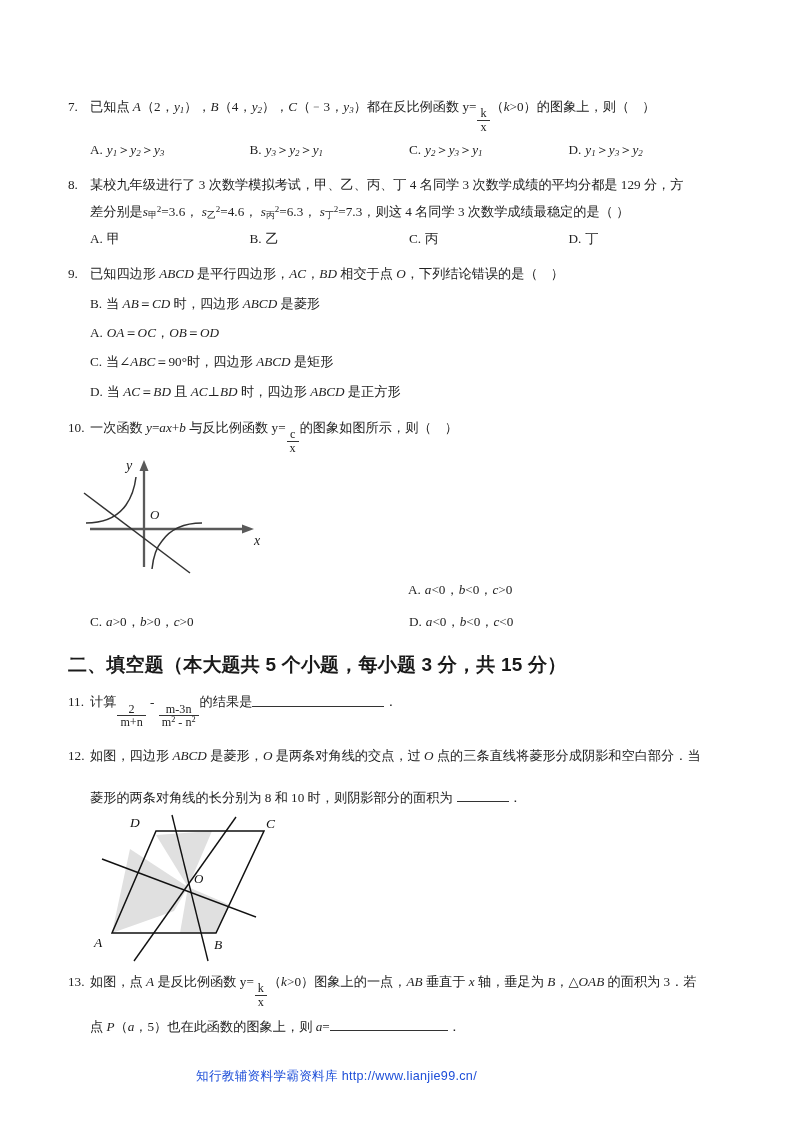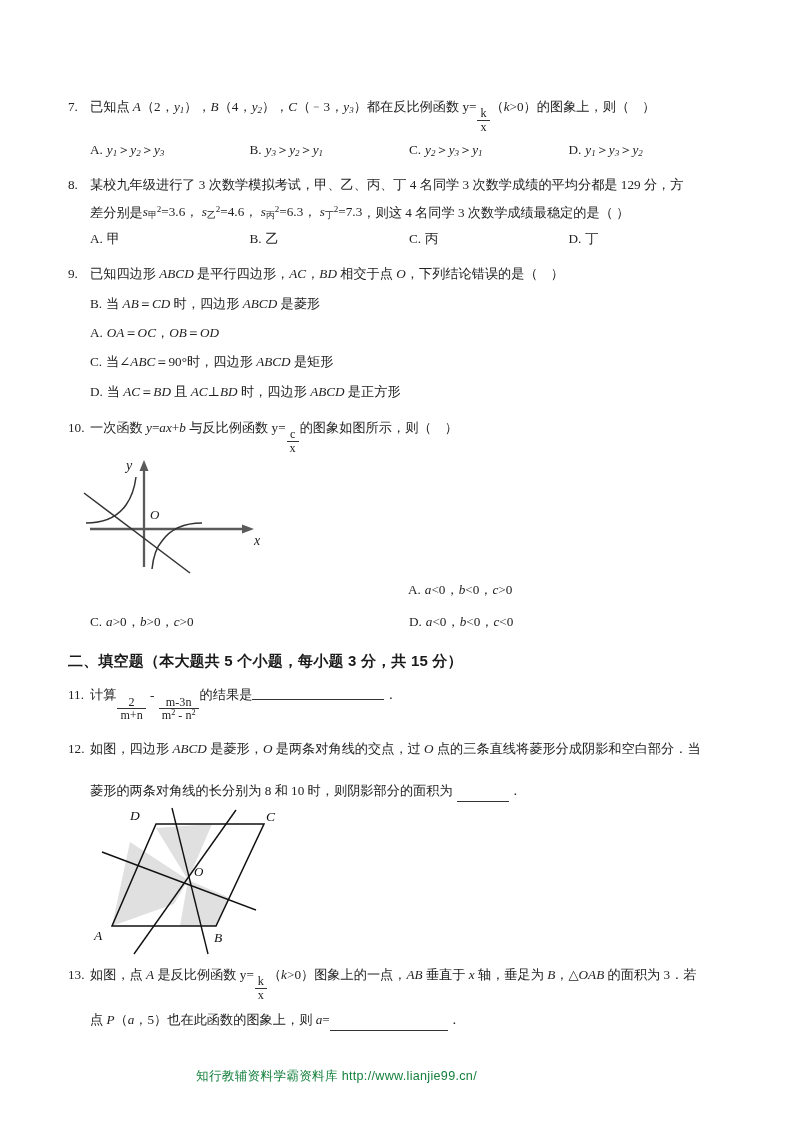--- a/index.html
+++ b/index.html
@@ -40,21 +40,21 @@
     align-items: baseline;
     flex-wrap: nowrap;
     white-space: nowrap;
   }
   .qnum {
     display: inline-block;
     min-width: 22px;
     flex: 0 0 auto;
   }
   .qbody { flex: 1 1 auto; }
-  .indent { padding-left: 22px; align-items: flex-end; }
+  .indent { padding-left: 22px; }
 
   .opts {
     display: flex;
     padding-left: 22px;
     margin-top: 5px;
     justify-content: flex-end;
   }
   .opt {
     white-space: nowrap;
     font-size: 13.2px;
@@ -101,33 +101,33 @@
     border-bottom: 1px solid #333;
     height: 0.95em;
     vertical-align: -1px;
   }
   .blank.w1 { width: 132px; }
   .blank.w2 { width: 52px; }
   .blank.w3 { width: 118px; }
 
   .section-title {
     font-weight: bold;
-    font-size: 15px;
+    font-size: 19px;
     font-family: "Liberation Sans", sans-serif;
     letter-spacing: 0.2px;
   }
 
   .footer {
     position: absolute;
     left: 0;
     top: 1068px;
     width: 673px;
     text-align: center;
     font-size: 12.6px;
-    color: #15803d;
+    color: #1d4ed8;
     font-family: "Liberation Sans", sans-serif;
     letter-spacing: 0.3px;
   }
 
   .fig10 { position: relative; height: 118px; margin-top: 2px; }
   .fig12 { position: relative; height: 152px; margin-top: 4px; }
 </style>
 </head>
 <body>
 

